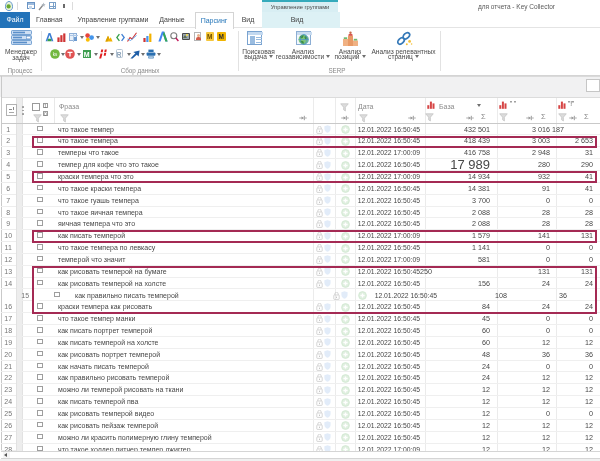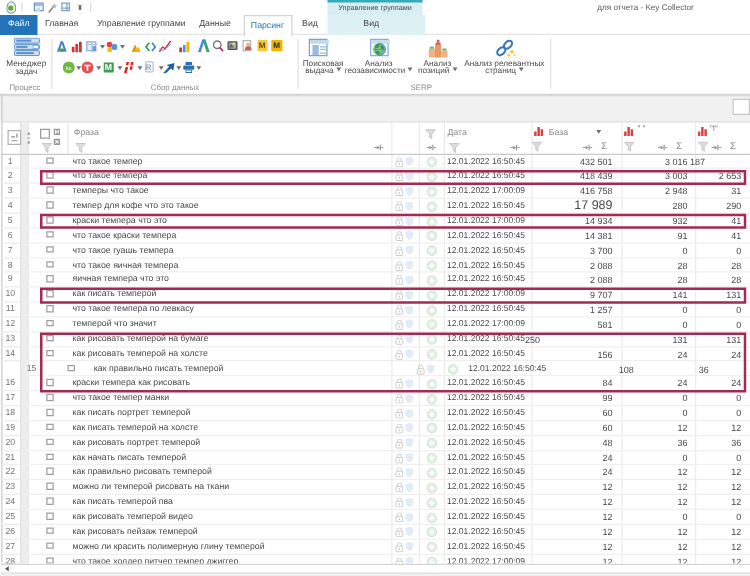--- a/index.html
+++ b/index.html
@@ -384,21 +384,21 @@
       <rect x="3" y="4.6" width="1" height="1.4" fill="#c6c6c6"></rect>
     </svg>
     <svg width="7" height="8" viewBox="0 0 7 8" style="position:absolute;left:323.5px;top:1.5px">
       <path d="M3.5 0.3 L6.6 1.3 V3.7 C6.6 5.9 5.2 7.1 3.5 7.8 C1.8 7.1 0.4 5.9 0.4 3.7 V1.3 Z" fill="#e2ecf9"></path>
     </svg>
     <svg width="9" height="9" viewBox="0 0 9 9" style="position:absolute;left:340.5px;top:1.5px">
       <circle cx="4.5" cy="4.5" r="3.9" fill="#e0efe0" stroke="#cde6cd" stroke-width="0.7"></circle>
       <path d="M4.5 2.4 V6.6 M2.4 4.5 H6.6" stroke="#ffffff" stroke-width="1.3"></path>
     </svg>
     <div style="position:absolute;left:355px;top:0;width:65px;text-align:right;font-size:6.8px;color:#474747;line-height:11.85px;white-space:nowrap">12.01.2022 16:50:45</div>
-    <div style="position:absolute;left:420px;top:0;width:70px;text-align:right;font-size:10px;color:#474747;line-height:11.85px">17 989</div>
+    <div style="position:absolute;left:420px;top:0;width:70px;text-align:right;font-size:13px;color:#474747;line-height:11.85px">17 989</div>
     <div style="position:absolute;left:480px;top:0;width:70px;text-align:right;font-size:7.2px;color:#474747;line-height:11.85px">280</div>
     <div style="position:absolute;left:523px;top:0;width:70px;text-align:right;font-size:7.2px;color:#474747;line-height:11.85px">290</div>
   </div>
 <div style="position:absolute;left:0;top:171.00px;width:600px;height:11.85px">
     <div style="position:absolute;left:1px;top:0;width:14.5px;height:100%;border-bottom:1px solid #ededed;text-align:center;font-size:7px;color:#757575;line-height:11.85px">5</div>
     <div style="position:absolute;left:22px;top:10.85px;width:578px;height:1px;background:#efefef"></div>
     <div style="position:absolute;left:37px;top:2px;width:5.5px;height:5.5px;border:1px solid #9e9e9e;background:#fff"></div>
     <div style="position:absolute;left:58px;top:0;width:250px;font-size:7px;color:#474747;line-height:11.85px;white-space:nowrap">краски темпера что это</div>
     <svg width="7" height="8" viewBox="0 0 7 8" style="position:absolute;left:315.5px;top:2px">
       <path d="M1.8 3 V2 a1.7 1.7 0 0 1 3.4 0 V3" fill="none" stroke="#cccccc" stroke-width="0.8"></path>
@@ -516,21 +516,21 @@
       <rect x="3" y="4.6" width="1" height="1.4" fill="#c6c6c6"></rect>
     </svg>
     <svg width="7" height="8" viewBox="0 0 7 8" style="position:absolute;left:323.5px;top:1.5px">
       <path d="M3.5 0.3 L6.6 1.3 V3.7 C6.6 5.9 5.2 7.1 3.5 7.8 C1.8 7.1 0.4 5.9 0.4 3.7 V1.3 Z" fill="#e2ecf9"></path>
     </svg>
     <svg width="9" height="9" viewBox="0 0 9 9" style="position:absolute;left:340.5px;top:1.5px">
       <circle cx="4.5" cy="4.5" r="3.9" fill="#e0efe0" stroke="#cde6cd" stroke-width="0.7"></circle>
       <path d="M4.5 2.4 V6.6 M2.4 4.5 H6.6" stroke="#ffffff" stroke-width="1.3"></path>
     </svg>
     <div style="position:absolute;left:355px;top:0;width:65px;text-align:right;font-size:6.8px;color:#474747;line-height:11.85px;white-space:nowrap">12.01.2022 17:00:09</div>
-    <div style="position:absolute;left:420px;top:0;width:70px;text-align:right;font-size:7.2px;color:#474747;line-height:11.85px">9 707</div>
+    <div style="position:absolute;left:420px;top:0;width:70px;text-align:right;font-size:7.2px;color:#474747;line-height:11.85px">1 579</div>
     <div style="position:absolute;left:480px;top:0;width:70px;text-align:right;font-size:7.2px;color:#474747;line-height:11.85px">141</div>
     <div style="position:absolute;left:523px;top:0;width:70px;text-align:right;font-size:7.2px;color:#474747;line-height:11.85px">131</div>
   </div>
 <div style="position:absolute;left:0;top:242.10px;width:600px;height:11.85px">
     <div style="position:absolute;left:1px;top:0;width:14.5px;height:100%;border-bottom:1px solid #ededed;text-align:center;font-size:7px;color:#757575;line-height:11.85px">11</div>
     <div style="position:absolute;left:22px;top:10.85px;width:578px;height:1px;background:#efefef"></div>
     <div style="position:absolute;left:37px;top:2px;width:5.5px;height:5.5px;border:1px solid #9e9e9e;background:#fff"></div>
     <div style="position:absolute;left:58px;top:0;width:250px;font-size:7px;color:#474747;line-height:11.85px;white-space:nowrap">что такое темпера по левкасу</div>
     <svg width="7" height="8" viewBox="0 0 7 8" style="position:absolute;left:315.5px;top:2px">
       <path d="M1.8 3 V2 a1.7 1.7 0 0 1 3.4 0 V3" fill="none" stroke="#cccccc" stroke-width="0.8"></path>
@@ -538,21 +538,21 @@
       <rect x="3" y="4.6" width="1" height="1.4" fill="#c6c6c6"></rect>
     </svg>
     <svg width="7" height="8" viewBox="0 0 7 8" style="position:absolute;left:323.5px;top:1.5px">
       <path d="M3.5 0.3 L6.6 1.3 V3.7 C6.6 5.9 5.2 7.1 3.5 7.8 C1.8 7.1 0.4 5.9 0.4 3.7 V1.3 Z" fill="#e2ecf9"></path>
     </svg>
     <svg width="9" height="9" viewBox="0 0 9 9" style="position:absolute;left:340.5px;top:1.5px">
       <circle cx="4.5" cy="4.5" r="3.9" fill="#e0efe0" stroke="#cde6cd" stroke-width="0.7"></circle>
       <path d="M4.5 2.4 V6.6 M2.4 4.5 H6.6" stroke="#ffffff" stroke-width="1.3"></path>
     </svg>
     <div style="position:absolute;left:355px;top:0;width:65px;text-align:right;font-size:6.8px;color:#474747;line-height:11.85px;white-space:nowrap">12.01.2022 16:50:45</div>
-    <div style="position:absolute;left:420px;top:0;width:70px;text-align:right;font-size:7.2px;color:#474747;line-height:11.85px">1 257</div>
+    <div style="position:absolute;left:420px;top:0;width:70px;text-align:right;font-size:7.2px;color:#474747;line-height:11.85px">1 141</div>
     <div style="position:absolute;left:480px;top:0;width:70px;text-align:right;font-size:7.2px;color:#474747;line-height:11.85px">0</div>
     <div style="position:absolute;left:523px;top:0;width:70px;text-align:right;font-size:7.2px;color:#474747;line-height:11.85px">0</div>
   </div>
 <div style="position:absolute;left:0;top:253.95px;width:600px;height:11.85px">
     <div style="position:absolute;left:1px;top:0;width:14.5px;height:100%;border-bottom:1px solid #ededed;text-align:center;font-size:7px;color:#757575;line-height:11.85px">12</div>
     <div style="position:absolute;left:22px;top:10.85px;width:578px;height:1px;background:#efefef"></div>
     <div style="position:absolute;left:37px;top:2px;width:5.5px;height:5.5px;border:1px solid #9e9e9e;background:#fff"></div>
     <div style="position:absolute;left:58px;top:0;width:250px;font-size:7px;color:#474747;line-height:11.85px;white-space:nowrap">темперой что значит</div>
     <svg width="7" height="8" viewBox="0 0 7 8" style="position:absolute;left:315.5px;top:2px">
       <path d="M1.8 3 V2 a1.7 1.7 0 0 1 3.4 0 V3" fill="none" stroke="#cccccc" stroke-width="0.8"></path>
@@ -670,21 +670,21 @@
       <rect x="3" y="4.6" width="1" height="1.4" fill="#c6c6c6"></rect>
     </svg>
     <svg width="7" height="8" viewBox="0 0 7 8" style="position:absolute;left:323.5px;top:1.5px">
       <path d="M3.5 0.3 L6.6 1.3 V3.7 C6.6 5.9 5.2 7.1 3.5 7.8 C1.8 7.1 0.4 5.9 0.4 3.7 V1.3 Z" fill="#e2ecf9"></path>
     </svg>
     <svg width="9" height="9" viewBox="0 0 9 9" style="position:absolute;left:340.5px;top:1.5px">
       <circle cx="4.5" cy="4.5" r="3.9" fill="#e0efe0" stroke="#cde6cd" stroke-width="0.7"></circle>
       <path d="M4.5 2.4 V6.6 M2.4 4.5 H6.6" stroke="#ffffff" stroke-width="1.3"></path>
     </svg>
     <div style="position:absolute;left:355px;top:0;width:65px;text-align:right;font-size:6.8px;color:#474747;line-height:11.85px;white-space:nowrap">12.01.2022 16:50:45</div>
-    <div style="position:absolute;left:420px;top:0;width:70px;text-align:right;font-size:7.2px;color:#474747;line-height:11.85px">99</div>
+    <div style="position:absolute;left:420px;top:0;width:70px;text-align:right;font-size:7.2px;color:#474747;line-height:11.85px">45</div>
     <div style="position:absolute;left:480px;top:0;width:70px;text-align:right;font-size:7.2px;color:#474747;line-height:11.85px">0</div>
     <div style="position:absolute;left:523px;top:0;width:70px;text-align:right;font-size:7.2px;color:#474747;line-height:11.85px">0</div>
   </div>
 <div style="position:absolute;left:0;top:325.05px;width:600px;height:11.85px">
     <div style="position:absolute;left:1px;top:0;width:14.5px;height:100%;border-bottom:1px solid #ededed;text-align:center;font-size:7px;color:#757575;line-height:11.85px">18</div>
     <div style="position:absolute;left:22px;top:10.85px;width:578px;height:1px;background:#efefef"></div>
     <div style="position:absolute;left:37px;top:2px;width:5.5px;height:5.5px;border:1px solid #9e9e9e;background:#fff"></div>
     <div style="position:absolute;left:58px;top:0;width:250px;font-size:7px;color:#474747;line-height:11.85px;white-space:nowrap">как писать портрет темперой</div>
     <svg width="7" height="8" viewBox="0 0 7 8" style="position:absolute;left:315.5px;top:2px">
       <path d="M1.8 3 V2 a1.7 1.7 0 0 1 3.4 0 V3" fill="none" stroke="#cccccc" stroke-width="0.8"></path>

